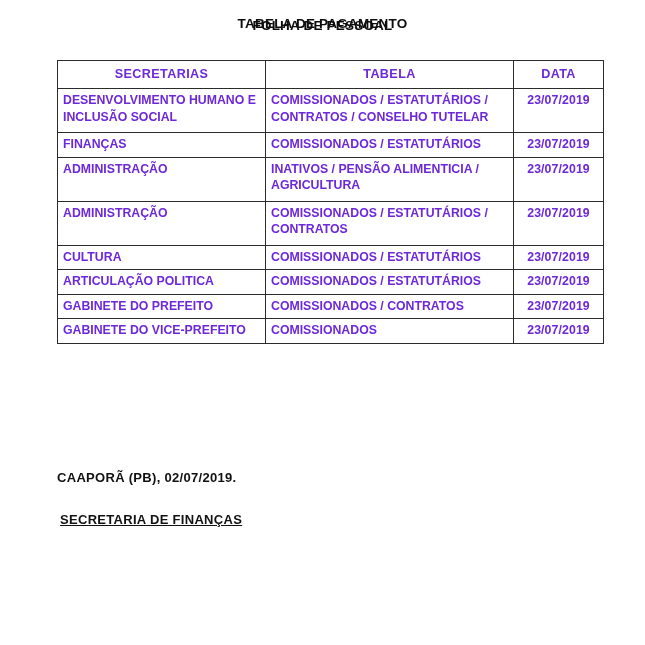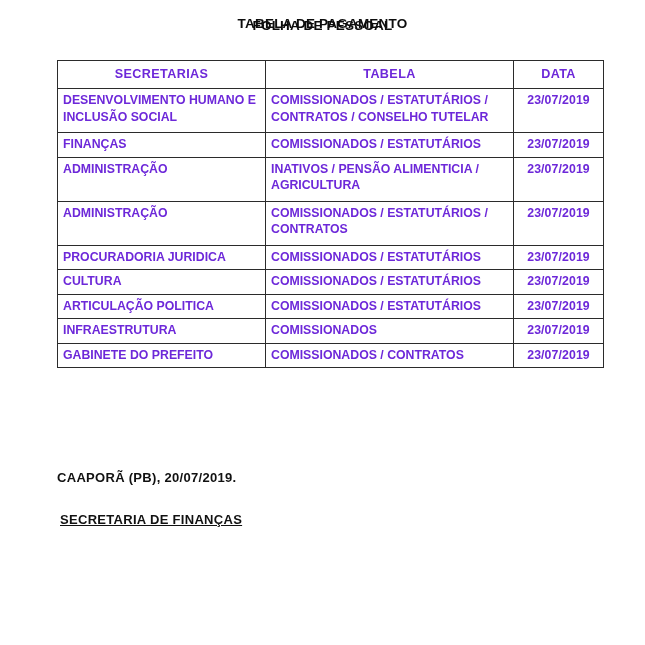--- a/index.html
+++ b/index.html
@@ -170,74 +170,63 @@
             </td>
             <td class="reg">
               <div class="cell">COMISSIONADOS / ESTATUTÁRIOS / CONTRATOS</div>
             </td>
             <td class="dat">
               <div class="cell">23/07/2019</div>
             </td>
           </tr>
           <tr>
             <td class="sec">
-              <div class="cell">PROCURADORIA JURIDICA</div>
+              <div class="cell">CULTURA</div>
             </td>
             <td class="reg">
               <div class="cell">COMISSIONADOS / ESTATUTÁRIOS</div>
             </td>
             <td class="dat">
               <div class="cell">23/07/2019</div>
             </td>
           </tr>
           <tr>
             <td class="sec">
-              <div class="cell">CULTURA</div>
+              <div class="cell">ARTICULAÇÃO POLITICA</div>
             </td>
             <td class="reg">
               <div class="cell">COMISSIONADOS / ESTATUTÁRIOS</div>
             </td>
             <td class="dat">
               <div class="cell">23/07/2019</div>
             </td>
           </tr>
           <tr>
             <td class="sec">
-              <div class="cell">ARTICULAÇÃO POLITICA</div>
-            </td>
-            <td class="reg">
-              <div class="cell">COMISSIONADOS / ESTATUTÁRIOS</div>
-            </td>
-            <td class="dat">
-              <div class="cell">23/07/2019</div>
-            </td>
-          </tr>
-          <tr>
-            <td class="sec">
-              <div class="cell">INFRAESTRUTURA</div>
+              <div class="cell">GABINETE DO PREFEITO</div>
+            </td>
+            <td class="reg">
+              <div class="cell">COMISSIONADOS / CONTRATOS</div>
+            </td>
+            <td class="dat">
+              <div class="cell">23/07/2019</div>
+            </td>
+          </tr>
+          <tr>
+            <td class="sec">
+              <div class="cell">GABINETE DO VICE-PREFEITO</div>
             </td>
             <td class="reg">
               <div class="cell">COMISSIONADOS</div>
-            </td>
-            <td class="dat">
-              <div class="cell">23/07/2019</div>
-            </td>
-          </tr>
-          <tr>
-            <td class="sec">
-              <div class="cell">GABINETE DO PREFEITO</div>
-            </td>
-            <td class="reg">
-              <div class="cell">COMISSIONADOS / CONTRATOS</div>
             </td>
             <td class="dat">
               <div class="cell">23/07/2019</div>
             </td>
           </tr>
         </tbody>
     </table>
   </div>
 
-  <div class="footer-line footer-place">CAAPORÃ (PB), 20/07/2019.</div>
+  <div class="footer-line footer-place">CAAPORÃ (PB), 02/07/2019.</div>
 
   <div class="footer-line footer-dept">SECRETARIA DE FINANÇAS</div>
 
 </div>
 
 </body></html>

